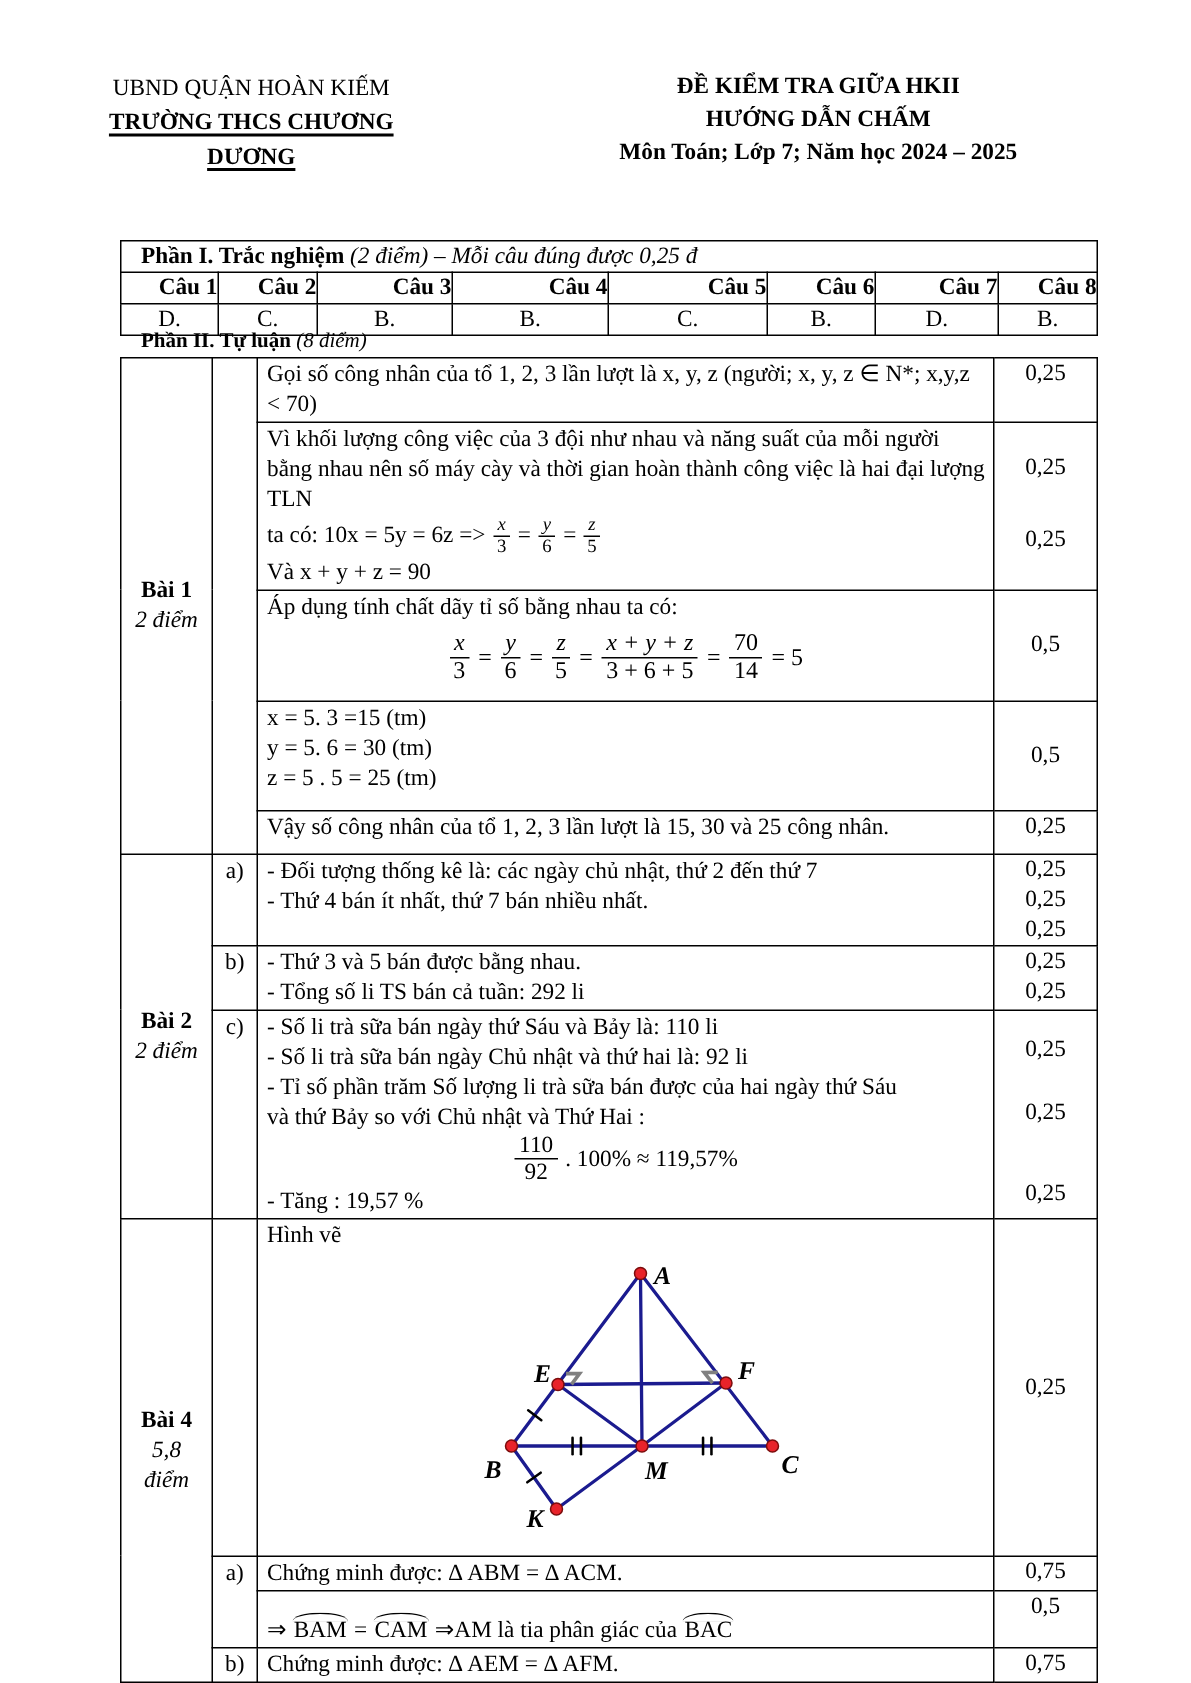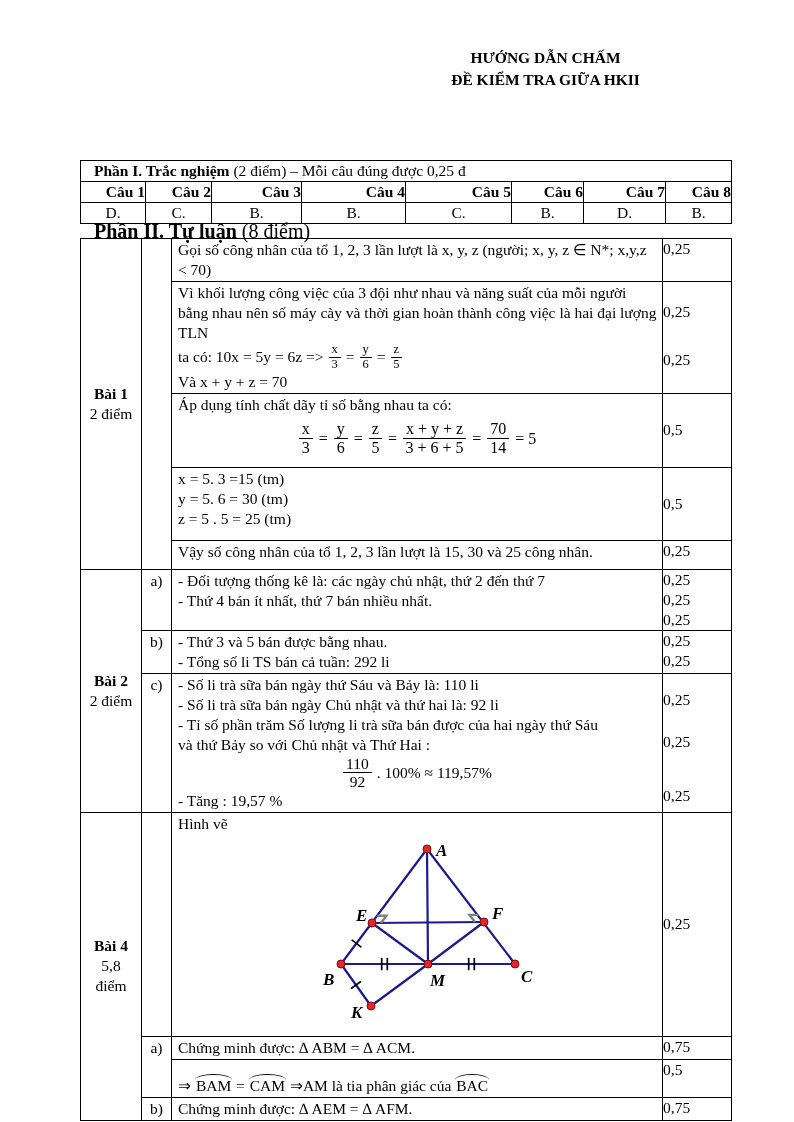--- a/index.html
+++ b/index.html
@@ -1,43 +1,43 @@
 <!DOCTYPE html>
 <html><head>
 <meta charset="utf-8">
 <style>
   html,body{margin:0;padding:0;background:#888;}
   .page{position:relative;width:794px;height:1122px;background:#ffffff;margin:0 auto;
         font-family:"Liberation Serif",serif;color:#000;overflow:hidden;}
   .b{font-weight:bold;}
-  .i{}
+  .i{font-style:italic;}
   .u{text-decoration:underline;text-decoration-thickness:1.5px;text-underline-offset:3px;}
 
   
   .hdr-left{position:absolute;left:55px;top:47px;width:225px;text-align:center;
             font-size:15.5px;line-height:23px;}
   .hdr-right{position:absolute;left:378px;top:47px;width:335px;text-align:center;
              font-size:15.5px;line-height:22px;}
 
   
   table{border-collapse:collapse;table-layout:fixed;}
   td,th{border:1.5px solid #000;font-size:15.5px;font-weight:normal;padding:0;}
   .mc-table{position:absolute;left:80px;top:160px;width:652px;}
   .mc-title{height:20px;padding-left:13px;text-align:left;}
   .mc-head td{height:20px;text-align:right;font-weight:bold;}
   .mc-ans td{height:20px;text-align:center;}
 
-  .part2{position:absolute;left:94px;top:220px;font-size:20px;}
+  .part2{position:absolute;left:94px;top:220px;font-size:14px;}
 
   .essay{position:absolute;left:80px;top:238px;width:652px;}
   .essay td{vertical-align:top;line-height:20px;}
   .essay .content{padding:1px 5px 1px 6px;text-align:left;}
   .bai-cell{text-align:center;vertical-align:middle !important;line-height:19px;}
   .sub-cell{text-align:center;padding-top:1px;}
-  .pts{}
+  .pts{text-align:center;}
   .pts.mid{vertical-align:middle !important;}
   .pts div{line-height:20px;}
   .pts-b1r2 div:nth-child(1){margin-top:20px;}
   .pts-b1r2 div:nth-child(2){margin-top:28px;}
   .pts-b2c div:nth-child(1){margin-top:16px;}
   .pts-b2c div:nth-child(2){margin-top:22px;}
   .pts-b2c div:nth-child(3){margin-top:34px;}
 
   
   .frac{display:inline-block;text-align:center;vertical-align:middle;}
@@ -58,23 +58,28 @@
 
   
   .fig-wrap{margin-left:128px;margin-top:0;}
   .fig-label{font:italic bold 17px "Liberation Serif",serif;}
 </style>
 </head>
 <body>
 
 <div class="page">
 
+  <div class="hdr-left">
+    <div>UBND QUẬN HOÀN KIẾM</div>
+    <div class="b u">TRƯỜNG THCS CHƯƠNG DƯƠNG</div>
+  </div>
   <div class="hdr-right">
+    <div class="b">ĐỀ KIỂM TRA GIỮA HKII</div>
     <div class="b">HƯỚNG DẪN CHẤM</div>
-    <div class="b">ĐỀ KIỂM TRA GIỮA HKII</div>
+    <div class="b">Môn Toán; Lớp 7; Năm học 2024 – 2025</div>
   </div>
 
   <table class="mc-table">
     <colgroup>
         <col style="width:65px">
         <col style="width:66px">
         <col style="width:90px">
         <col style="width:104px">
         <col style="width:106px">
         <col style="width:72px">
@@ -143,21 +148,21 @@
           <span class="frac">
                 <span class="n i">y</span>
                 <span class="d">6</span>
               </span>
           <span>=</span>
           <span class="frac">
                 <span class="n i">z</span>
                 <span class="d">5</span>
               </span>
         </div>
-        <div>Và x + y + z = 70</div>
+        <div>Và x + y + z = 90</div>
       </td>
       <td class="pts pts-b1r2">
         <div>0,25</div>
         <div>0,25</div>
       </td>
     </tr>
     <tr style="height:74px">
       <td class="content">
         <div>Áp dụng tính chất dãy tỉ số bằng nhau ta có:</div>
         <div class="bigeq">

